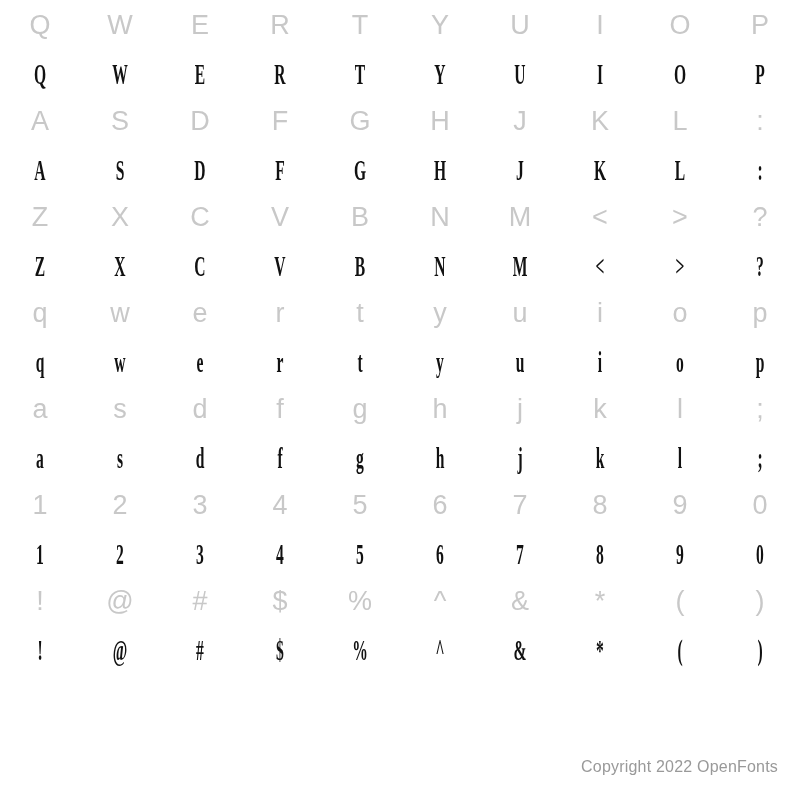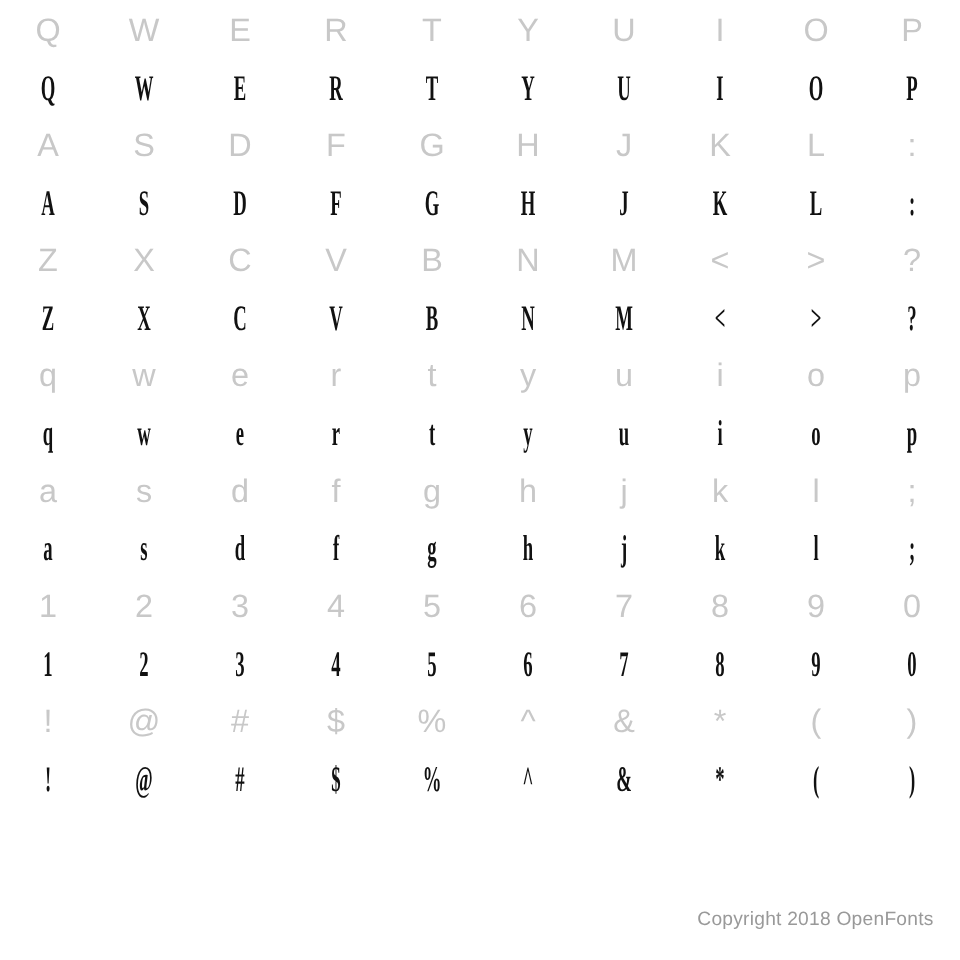--- a/index.html
+++ b/index.html
@@ -242,14 +242,14 @@
         <div class="cell"><span>#</span></div>
         <div class="cell"><span>$</span></div>
         <div class="cell"><span>%</span></div>
         <div class="cell"><span>^</span></div>
         <div class="cell"><span>&amp;</span></div>
         <div class="cell"><span>*</span></div>
         <div class="cell"><span>(</span></div>
         <div class="cell"><span>)</span></div>
       </div>
     </div>
-  <div class="footer">Copyright 2018 OpenFonts</div>
+  <div class="footer">Copyright 2022 OpenFonts</div>
 </div>
 
 </body></html>

